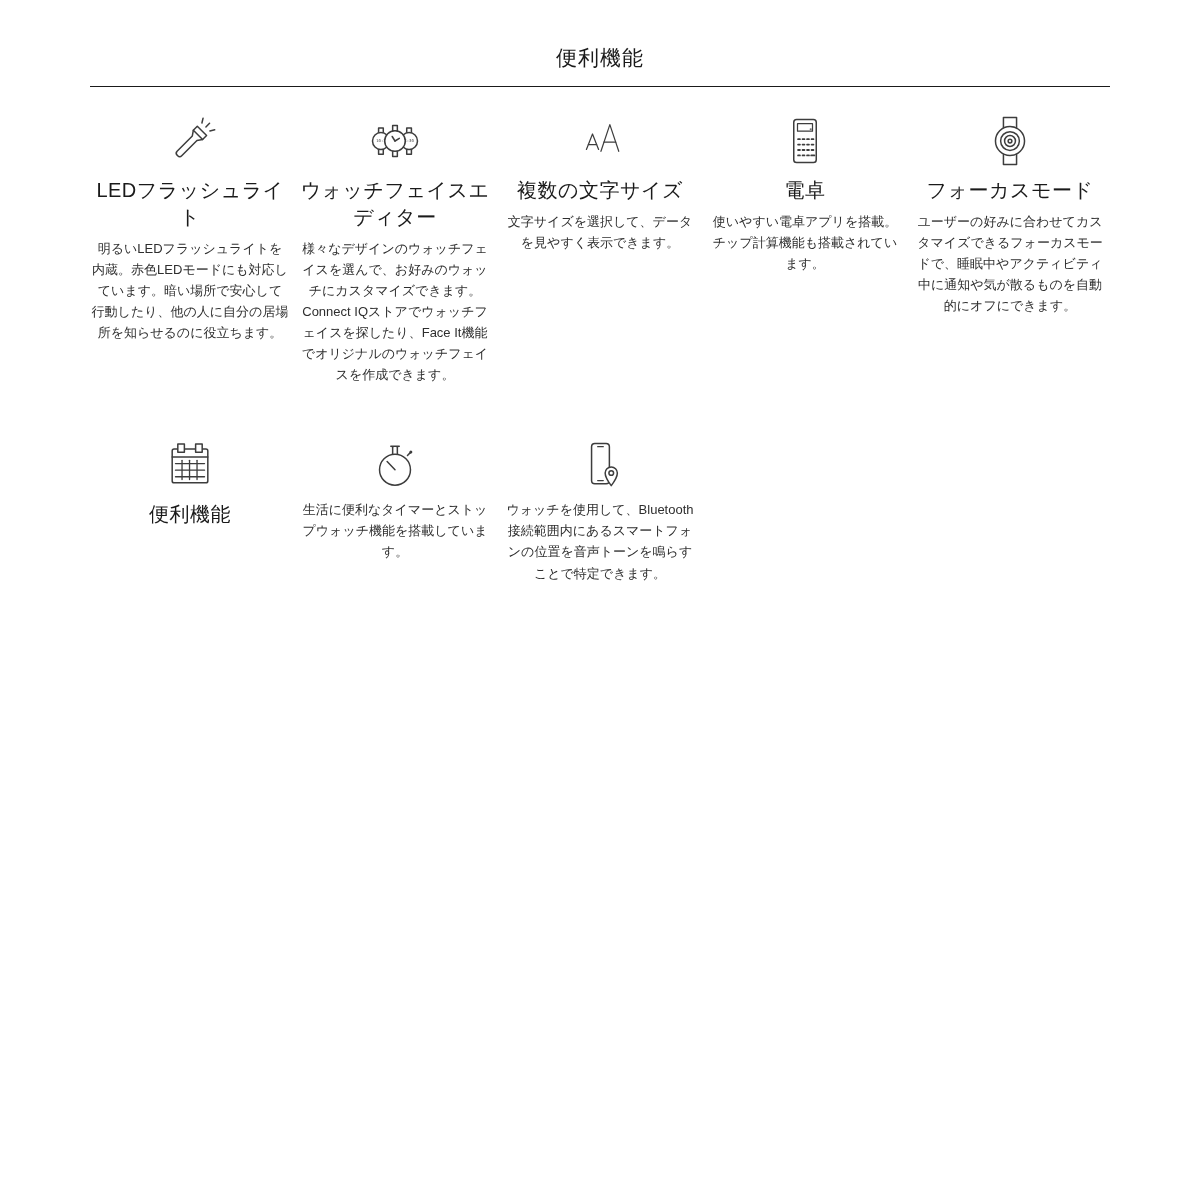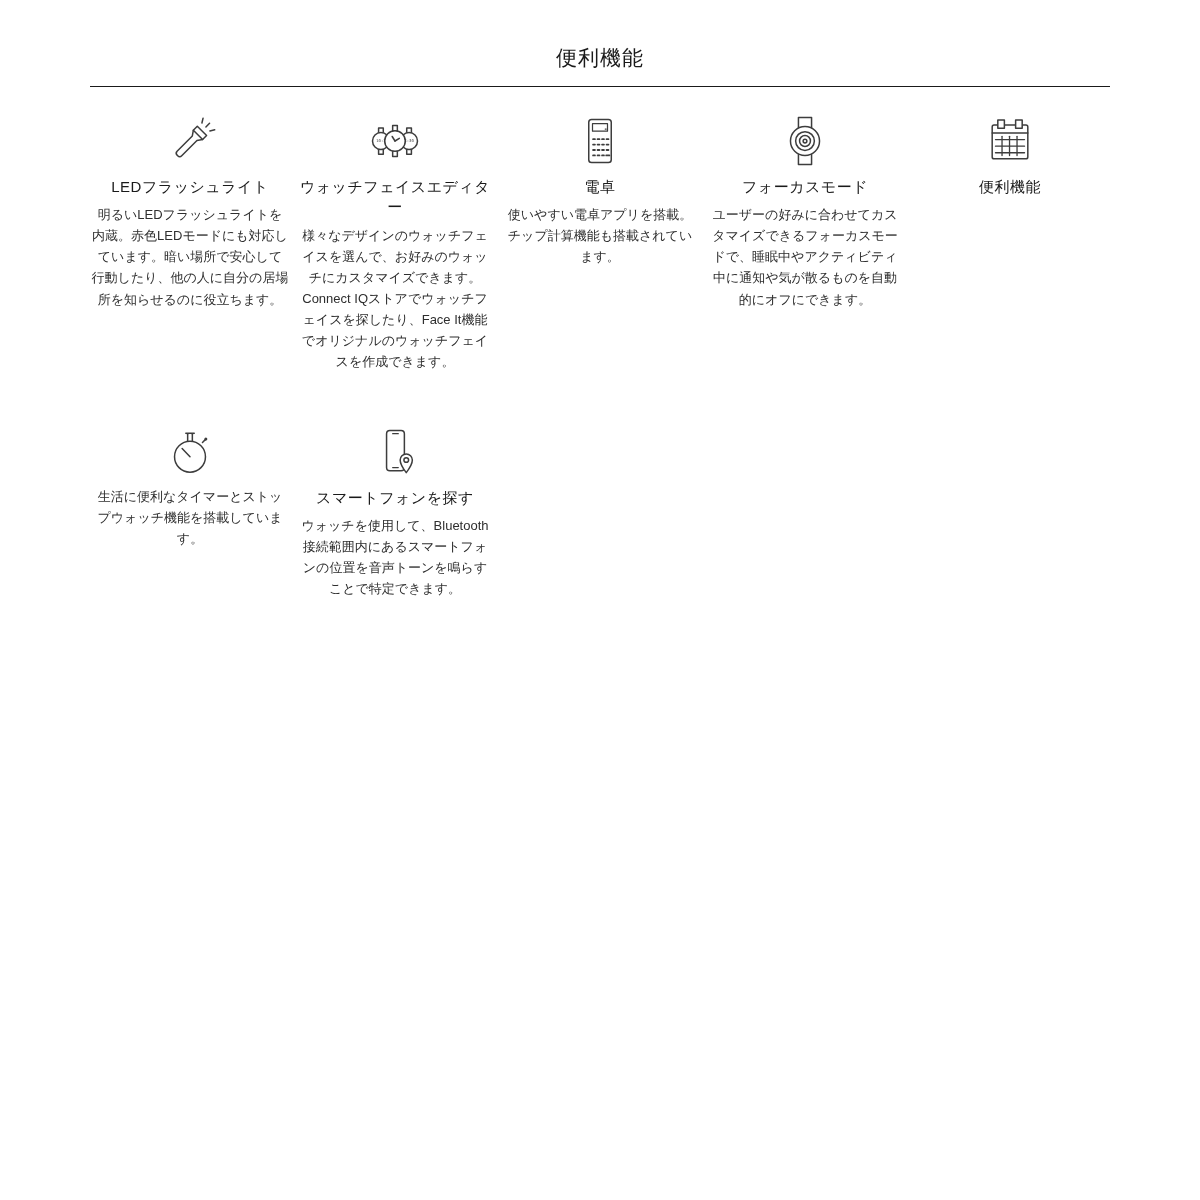--- a/index.html
+++ b/index.html
@@ -44,21 +44,21 @@
   }
   .icon-wrap svg{
     width:60px;height:60px;
     stroke:#3d3d3d;
     fill:none;
     stroke-width:1.6;
     stroke-linecap:round;
     stroke-linejoin:round;
   }
   .feature-title{
-    font-size:15px;
+    font-size:20px;
     font-weight:400;
     line-height:1.35;
     letter-spacing:0.5px;
     color:#1a1a1a;
     margin:4px 0 7px 0;
   }
   .feature-desc{
     font-size:13px;
     line-height:1.62;
     color:#2e2e2e;
@@ -109,20 +109,32 @@
         <path d="M32 32 L29 27.2"></path>
         <path d="M32 32 L36.6 29.2"></path>
         <text class="digital" x="17" y="33.6" text-anchor="middle">10:1</text>
         <text class="digital" x="47" y="33.6" text-anchor="middle">3:30</text>
       </svg>
     </div>
     <div class="feature-title">ウォッチフェイスエディター</div>
     <div class="feature-desc">様々なデザインのウォッチフェイスを選んで、お好みのウォッチにカスタマイズできます。Connect IQストアでウォッチフェイスを探したり、Face It機能でオリジナルのウォッチフェイスを作成できます。</div>
   </div>
 
+  <div class="feature-card">
+    <div class="icon-wrap">
+      <svg viewBox="0 0 64 64" aria-hidden="true" style="stroke-width:1.3">
+        <path d="M17.5 41 L24 24.5 L30.5 41"></path>
+        <path d="M19.6 35.8 L28.4 35.8"></path>
+        <path d="M33 43 L42.5 14.5 L52 43"></path>
+        <path d="M36.2 33.2 L48.8 33.2"></path>
+      </svg>
+    </div>
+    <div class="feature-title">複数の文字サイズ</div>
+    <div class="feature-desc">文字サイズを選択して、データを見やすく表示できます。</div>
+  </div>
 
   <div class="feature-card">
     <div class="icon-wrap">
       <svg viewBox="0 0 64 64" aria-hidden="true">
         <rect x="20" y="9" width="24" height="46" rx="3"></rect>
         <rect x="24" y="13.5" width="16" height="8" stroke-width="1.3"></rect>
         <path d="M37.6 19.3 L38.6 19.3" stroke-width="1.3"></path>
         <g stroke-width="1.9">
           <path d="M24.6 30 h2"></path>
             <path d="M29.4 30 h2"></path>
@@ -200,17 +212,16 @@
   <div class="feature-card">
     <div class="icon-wrap">
       <svg viewBox="0 0 64 64" aria-hidden="true">
         <rect x="23" y="9" width="19" height="43" rx="3.5"></rect>
         <path d="M29.5 12.5 h6" stroke-width="1.3"></path>
         <path d="M29.5 48.6 h6" stroke-width="1.3"></path>
         <path d="M44 54 C40.8 49.8 37.5 45.2 37.5 40.5 A6.5 6.5 0 1 1 50.5 40.5 C50.5 45.2 47.2 49.8 44 54 Z" fill="#fff"></path>
         <circle cx="44" cy="40.5" r="2.5"></circle>
       </svg>
     </div>
-    <div class="feature-title">スマートフォンを探す</div>
     <div class="feature-desc">ウォッチを使用して、Bluetooth接続範囲内にあるスマートフォンの位置を音声トーンを鳴らすことで特定できます。</div>
   </div>
 
 </div>
 
 </body></html>

